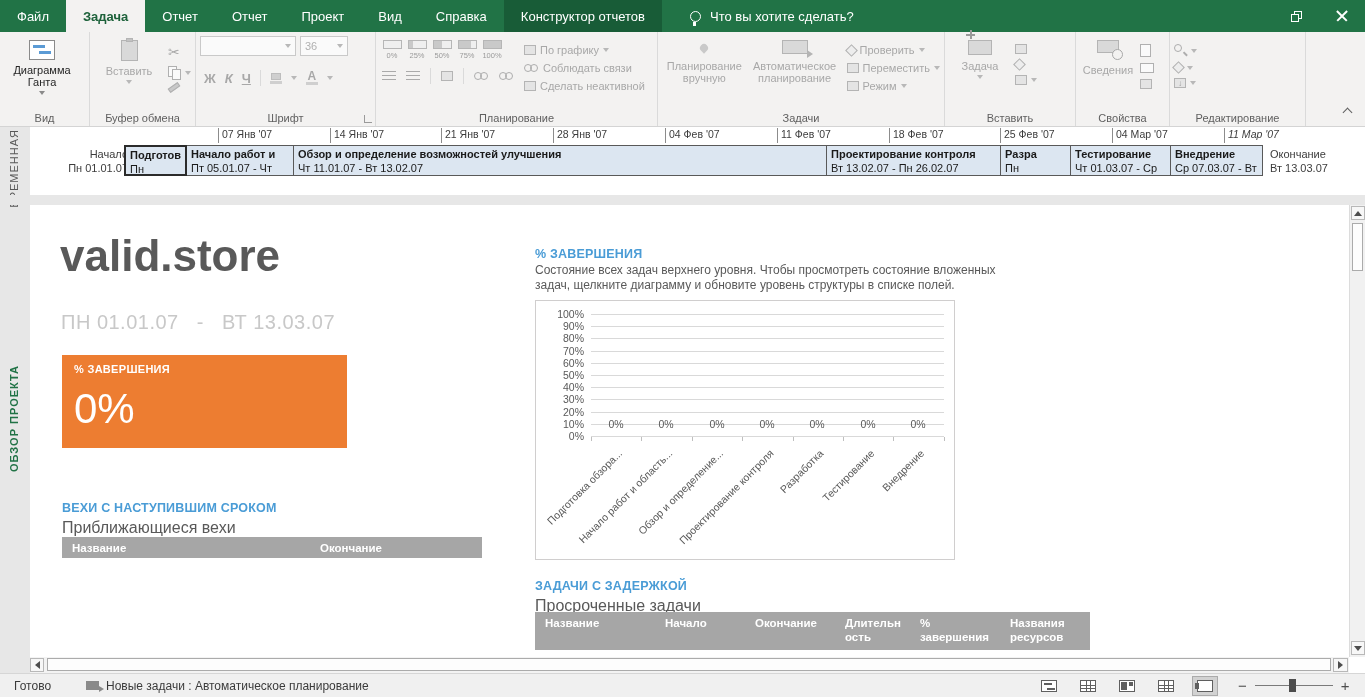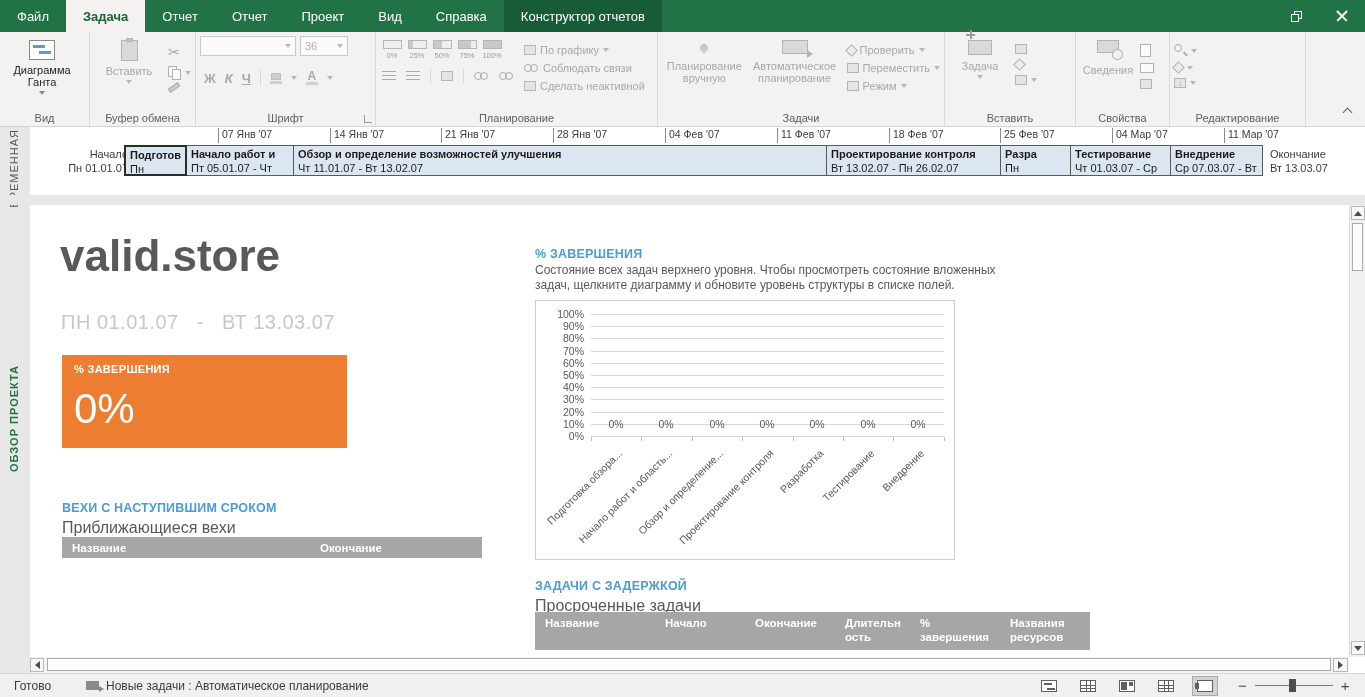--- a/index.html
+++ b/index.html
@@ -168,20 +168,26 @@
 
   <div class="titlebar">
     <div class="tab">Файл</div>
     <div class="tab active">Задача</div>
     <div class="tab">Отчет</div>
     <div class="tab">Отчет</div>
     <div class="tab">Проект</div>
     <div class="tab">Вид</div>
     <div class="tab">Справка</div>
     <div class="tab contextual">Конструктор отчетов</div>
+    <div class="tb-search">
+      <span class="bulb">
+          <span></span>
+        </span>
+      <span>Что вы хотите сделать?</span>
+    </div>
     <div class="win-controls">
       <div class="win-btn">
           <span class="restore-g">
             <i></i>
             <i></i>
           </span>
         </div>
       <div class="win-btn">
           <span class="close-g">
             <i></i>
@@ -446,21 +452,21 @@
   <div class="timeline">
     <span class="tl-tick" style="left:188px;">07 Янв '07</span>
     <span class="tl-tick" style="left:300px;">14 Янв '07</span>
     <span class="tl-tick" style="left:411px;">21 Янв '07</span>
     <span class="tl-tick" style="left:523px;">28 Янв '07</span>
     <span class="tl-tick" style="left:635px;">04 Фев '07</span>
     <span class="tl-tick" style="left:747px;">11 Фев '07</span>
     <span class="tl-tick" style="left:859px;">18 Фев '07</span>
     <span class="tl-tick" style="left:970px;">25 Фев '07</span>
     <span class="tl-tick" style="left:1082px;">04 Мар '07</span>
-    <span class="tl-tick" style="left:1194px;">11 Мар '07</span>
+    <span class="tl-tick" style="left:1194px;font-style:italic;">11 Мар '07</span>
 
     <div class="tl-edge start">
       <div>Начало</div>
       <div>Пн 01.01.07</div>
     </div>
     <div class="tl-edge end">
       <div>Окончание</div>
       <div>Вт 13.03.07</div>
     </div>
 

